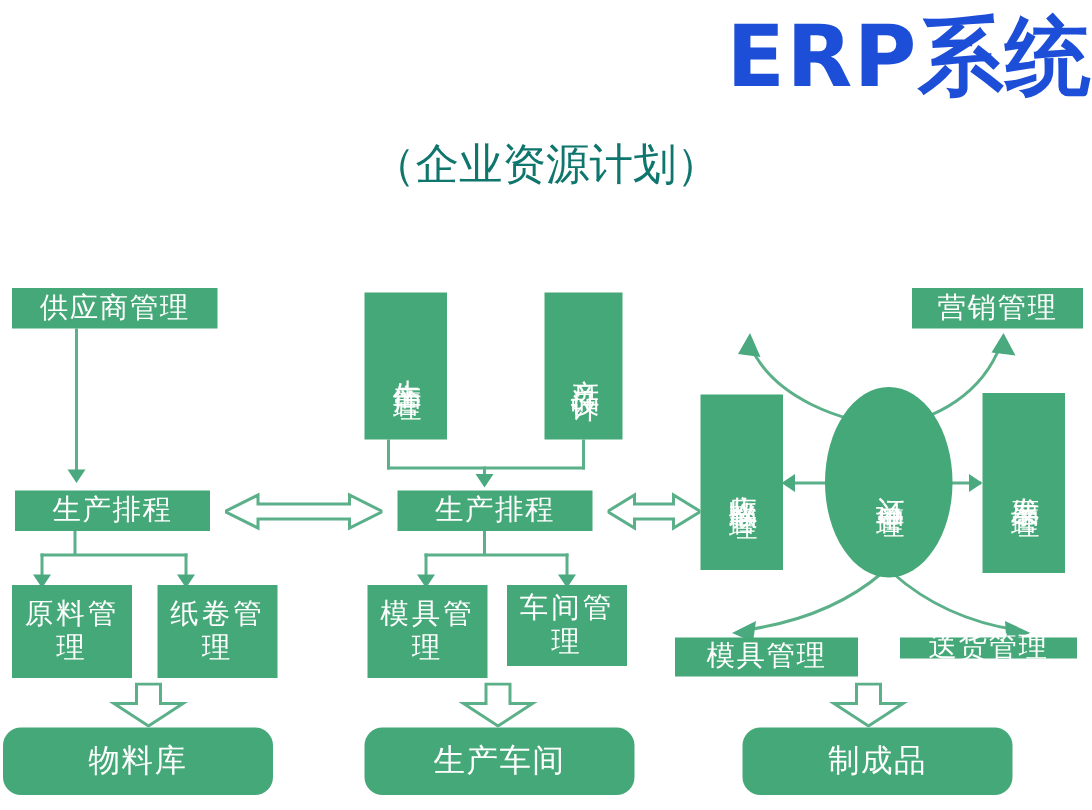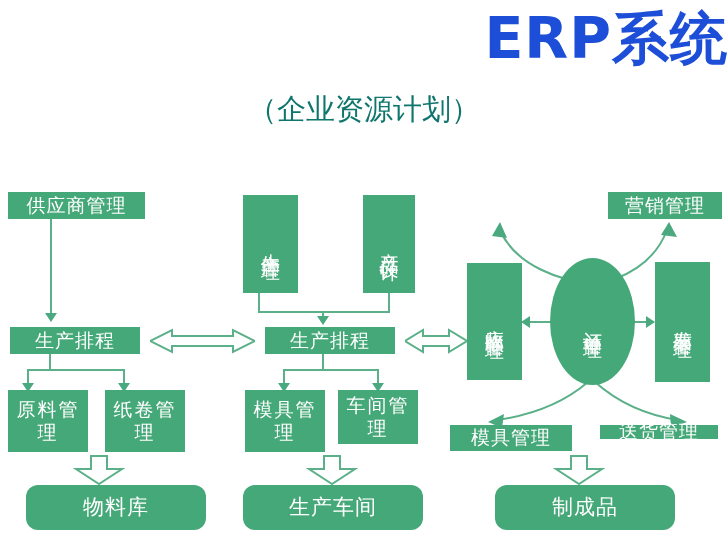--- a/index.html
+++ b/index.html
@@ -145,21 +145,21 @@
   <div class="node twoline" style="left:8px; top:390px; width:80px; height:62px;">原料管理</div>
 
   <div class="node twoline" style="left:105px; top:390px; width:80px; height:62px;">纸卷管理</div>
 
   <div class="blockarrow" style="left:70px; top:455px;">
     <svg width="58" height="30" viewBox="0 0 58 30">
       <polygon points="21,1 37,1 37,14 52,14 29,29 6,14 21,14" fill="#ffffff" stroke="#5bb089" stroke-width="2"></polygon>
     </svg>
   </div>
 
-  <div class="node rounded" style="left:26px; top:485px; width:180px; height:45px;">物料库</div>
+  <div class="node rounded" style="left:2px; top:485px; width:180px; height:45px;">物料库</div>
 
   <div class="blockarrow" style="left:150px; top:328px;">
     <svg width="105" height="26" viewBox="0 0 105 26">
       <polygon points="0,13 22,2 22,8 83,8 83,2 105,13 83,24 83,18 22,18 22,24" fill="#ffffff" stroke="#5bb089" stroke-width="2"></polygon>
     </svg>
   </div>
 
   <div class="node vert" style="left:243px; top:195px; width:55px; height:98px;">生产管理</div>
 
   <div class="node vert" style="left:363px; top:195px; width:52px; height:98px;">产品设计</div>

